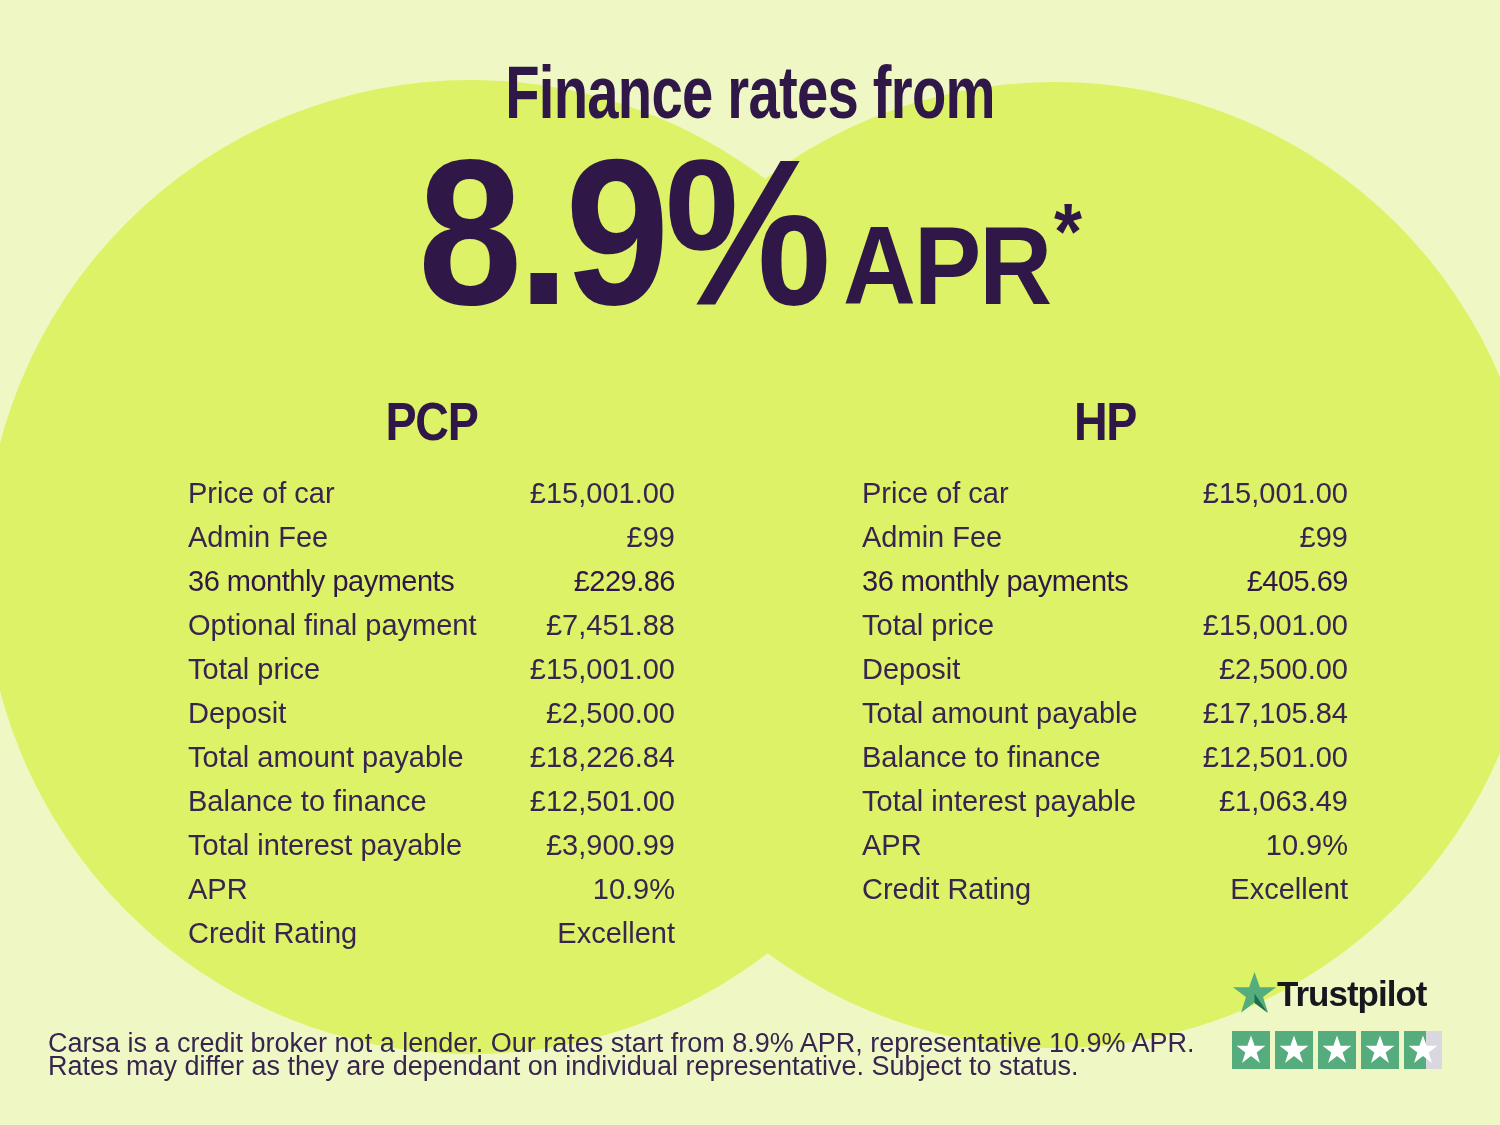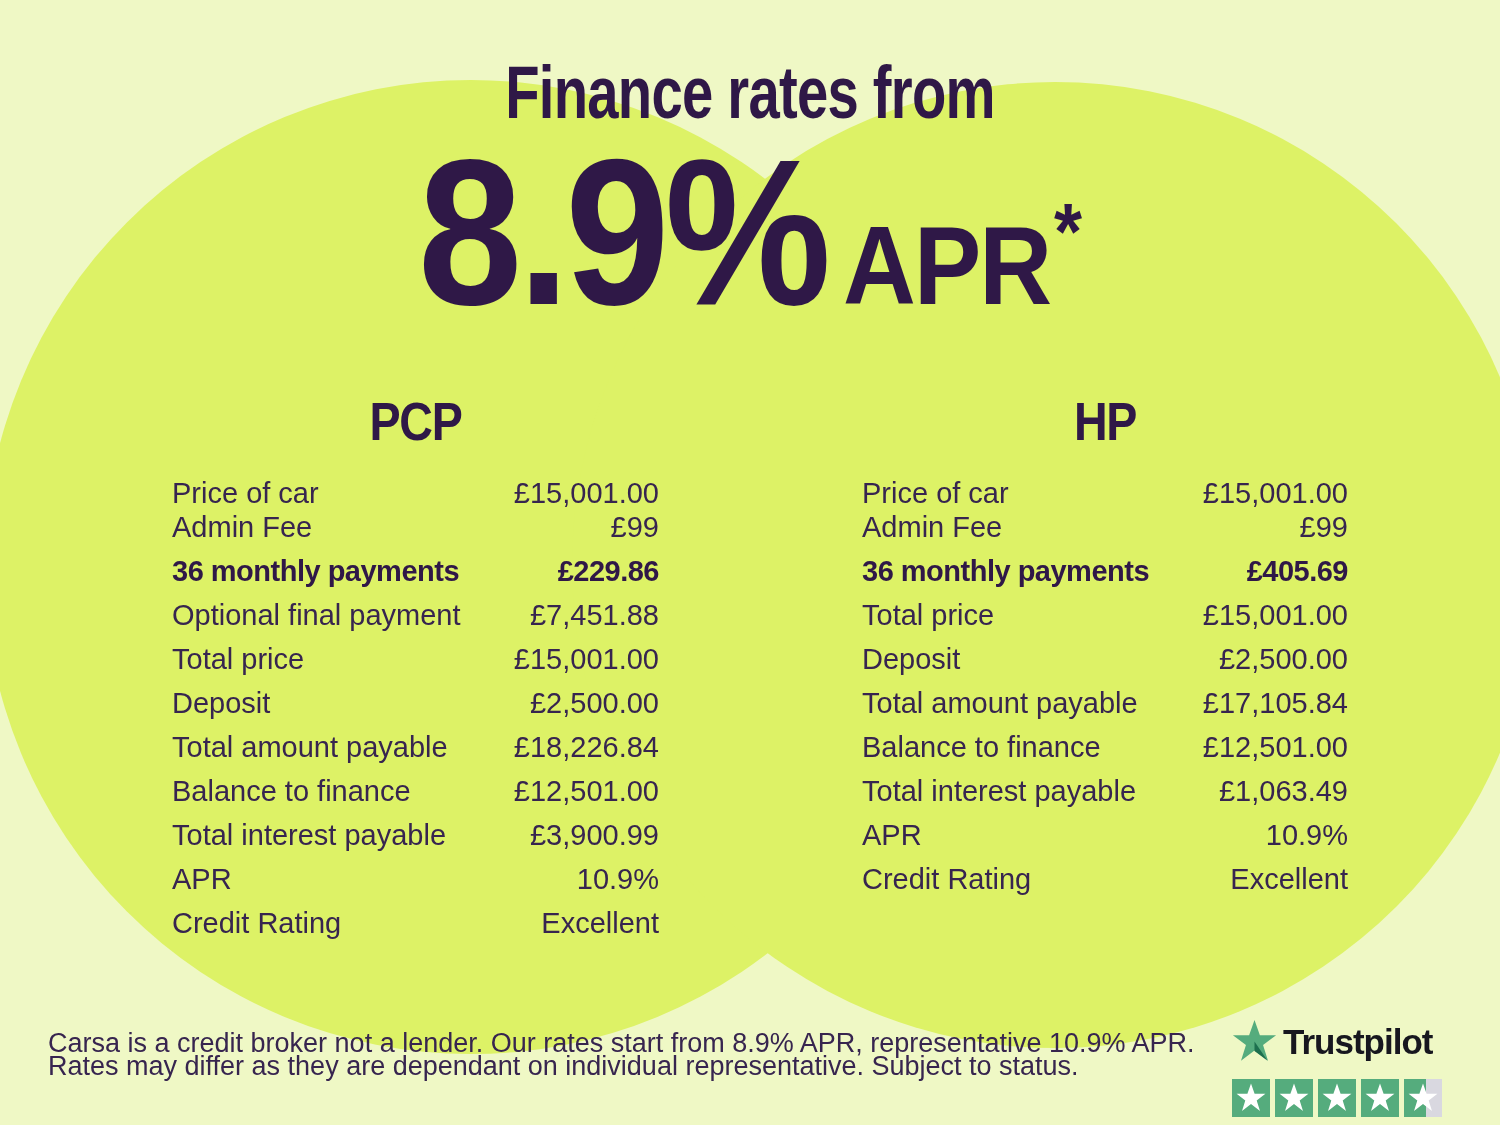--- a/index.html
+++ b/index.html
@@ -28,43 +28,43 @@
     display:flex;justify-content:center;align-items:baseline;
     transform:scaleX(.9);transform-origin:center;
     color:var(--heading-purple,#2f1847);
     white-space:nowrap;
   }
   .hero .rate{font-size:208px;font-weight:bold;letter-spacing:-5px;line-height:1;}
   .hero .apr{font-size:112px;font-weight:bold;letter-spacing:-2px;line-height:1;margin-left:18px;}
   .hero .ast{font-size:80px;font-weight:bold;position:relative;top:-45px;line-height:1;margin-left:4px;}
 
   .fintable{position:absolute;top:394px;}
-  .fintable.pcp{left:172px;width:487px;}
+  .fintable.pcp{left:188px;width:487px;}
   .fintable.hp{left:862px;width:486px;}
   .thead{
     text-align:center;font-size:53px;font-weight:bold;letter-spacing:-1.5px;
     line-height:56px;color:var(--heading-purple,#2f1847);
     transform:scaleX(.88);transform-origin:center;
   }
   .rows{margin-top:28px;}
   .row{display:flex;justify-content:space-between;align-items:baseline;line-height:30px;font-size:29px;}
   .row + .row{margin-top:14px;}
-  .row.tight{margin-top:4px;}
+  .row.tight{margin-top:14px;}
   .row .lbl{text-align:left;}
   .row .val{text-align:right;}
-  .row.emph{font-weight:bold;color:var(--heading-purple,#2f1847);letter-spacing:-0.5px;}
+  .row.emph{font-weight:normal;color:var(--heading-purple,#2f1847);letter-spacing:-0.5px;}
 
   .disclaimer{
     position:absolute;left:48px;top:1032px;
     font-size:27px;line-height:22.5px;
     color:var(--body-purple,#37254f);
   }
 
   .trustpilot{position:absolute;left:1232px;top:971px;}
-  .tp-logo{display:flex;align-items:center;gap:6px;margin-top:48px;}
+  .tp-logo{display:flex;align-items:center;gap:0;}
   .tp-logo-star{position:relative;width:45px;height:45px;flex:0 0 auto;}
   .star-shape{
     clip-path:polygon(50% 2%, 62% 36%, 98% 36%, 69% 58%, 80% 93%, 50% 70%, 20% 93%, 31% 58%, 2% 36%, 38% 36%);
   }
   .tp-logo-star .fill{position:absolute;inset:0;background:var(--trustpilot-green,#55ac7d);}
   .tp-logo-star .wedge{
     position:absolute;inset:0;background:var(--trustpilot-dark-green,#1d6f4e);
     clip-path:polygon(50% 50%, 79% 93%, 50% 71%);
   }
   .tp-name{font-size:35px;font-weight:bold;letter-spacing:-1px;color:var(--trustpilot-text,#17171f);white-space:nowrap;}

